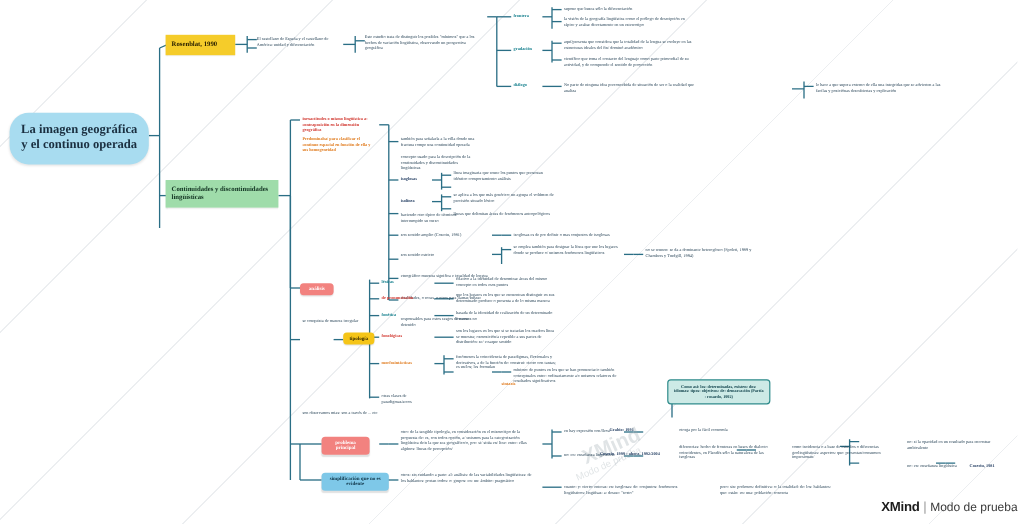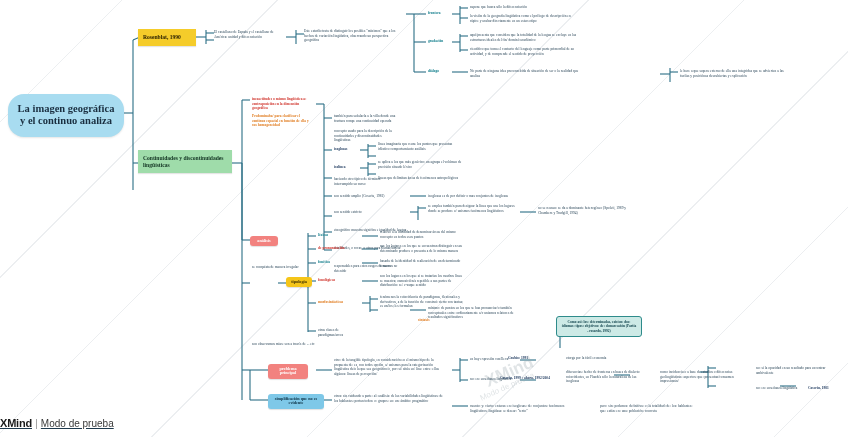--- a/index.html
+++ b/index.html
@@ -129,24 +129,23 @@
     font-family: "Liberation Sans", sans-serif;
     font-size: 8px;
     color: #9aa7ad;
     transform: rotate(-24deg);
     position: absolute; left: 0px; top: 30px;
   }
   
   .footer {
     position: absolute;
     left: 0; right: 0; bottom: 6px;
-    text-align: left;
+    text-align: right;
     z-index: 4;
     font-family: "Liberation Sans", sans-serif;
-    text-decoration: underline;
   }
   .footer .bd {
     font-weight: bold; font-size: 11px; color:#1b1b1b;
     letter-spacing: -0.2px;
   }
   .footer .sep { color:#9b9b9b; font-size: 11px; margin: 0 3px; }
   .footer .md { font-size: 10px; color:#3a3a3a; }
 </style>
 </head>
 <body>
@@ -271,21 +270,21 @@
       <path d="M788 386 L796 386"></path>
       <path d="M316 400 L324 400"></path>
       <path d="M324 400 L332 400"></path>
       <path d="M452 406 L460 406"></path>
       <path d="M460 406 L468 406"></path>
 
       <path d="M560 336 L560 348"></path>
     </g>
   </svg>
 
-  <div class="node root">La imagen geográfica y el continuo analiza</div>
+  <div class="node root">La imagen geográfica y el continuo operada</div>
 
   <div class="node branch yellow" style="left:138px; top:29px; width:58px;">Rosenblat, 1990</div>
 
   <div class="node txt" style="left:214px; top:30px; width:72px;">El castellano de España y el castellano de América: unidad y diferenciación</div>
   <div class="node txt" style="left:304px; top:29px; width:100px;">Este estudio trata de distinguir los posibles "mínimos" que a los hechos de variación lingüística, observando un perspectiva geográfica</div>
 
   <div class="node txt c-teal" style="left:428px; top:11px; width:24px;">frontera</div>
   <div class="node txt c-teal" style="left:428px; top:39px; width:24px;">gradación</div>
   <div class="node txt c-teal" style="left:428px; top:69px; width:24px;">diálogo</div>
 

